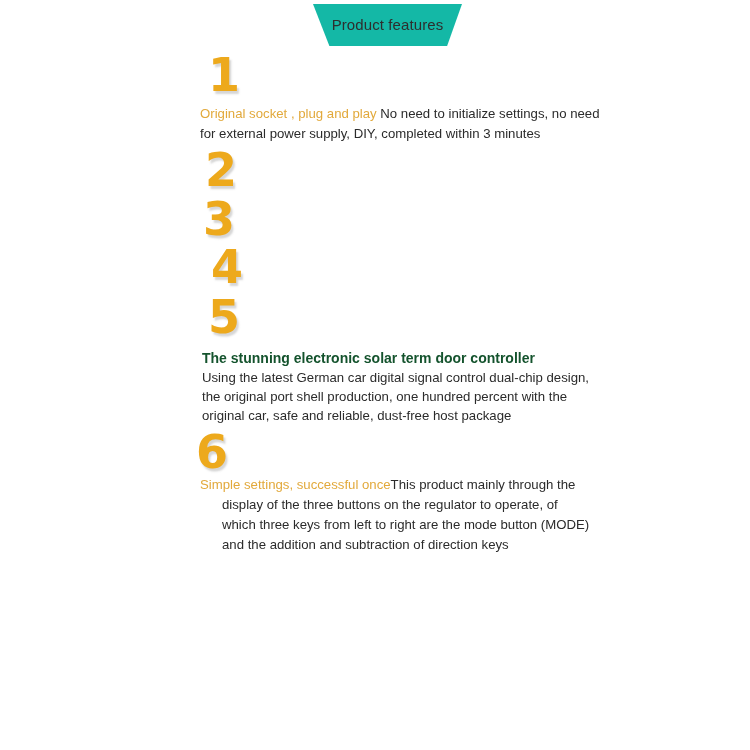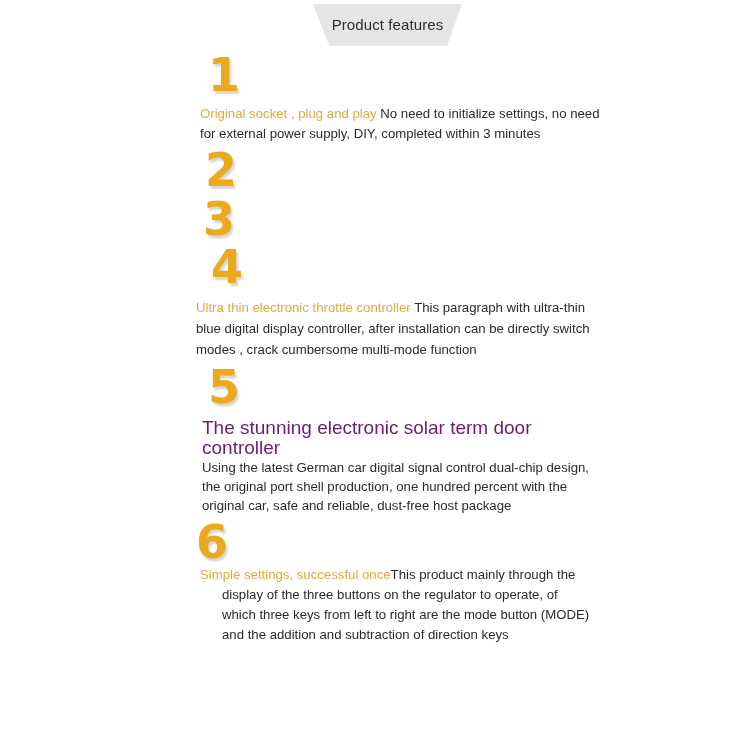--- a/index.html
+++ b/index.html
@@ -22,21 +22,21 @@
     top: 0;
     width: 750px;
     height: 52px;
   }
   .banner {
     position: absolute;
     left: 313px;
     top: 4px;
     width: 149px;
     height: 42px;
-    background: #e5e5e5;
+    background: #14b8a6;
     -webkit-clip-path: polygon(0% 0%, 100% 0%, 90% 100%, 11% 100%);
     clip-path: polygon(0% 0%, 100% 0%, 90% 100%, 11% 100%);
     display: flex;
     align-items: center;
     justify-content: center;
   }
   .banner-label {
     color: #2e2e2e;
     font-size: 15px;
     letter-spacing: 0.1px;
@@ -68,23 +68,24 @@
   .body-text {
     color: #2b2b2b;
     font-size: 13.2px;
     line-height: 19.5px;
   }
   .lead {
     color: #E2A93B;
   }
   .lead-block {
     display: block;
-    color: #701a75;
-    font-size: 19px;
+    color: #14532d;
+    font-size: 14px;
     line-height: 20px;
+    font-weight: bold;
   }
 
   
   #feature-1 { padding: 0 0 0 0; }
   #feature-1 .numeral { margin-left: 208px; }
   #feature-1 .copy { margin: 6px 0 0 200px; width: 400px; }
 
   #feature-2 .numeral { margin-left: 205px; margin-top: 4px; }
   #feature-2 .copy { margin: 6px 0 0 204px; width: 396px; text-indent: -4px; }
 
@@ -123,23 +124,20 @@
   <div class="feature" id="feature-2">
     <span class="numeral">2</span>
   </div>
 
   <div class="feature" id="feature-3">
     <span class="numeral">3</span>
   </div>
 
   <div class="feature" id="feature-4">
     <span class="numeral">4</span>
-    <div class="copy body-text">
-      <span class="lead">Ultra thin electronic throttle controller</span><span> This paragraph with ultra-thin blue digital display controller, after installation can be directly switch modes , crack cumbersome multi-mode function</span>
-    </div>
   </div>
 
   <div class="feature" id="feature-5">
     <span class="numeral">5</span>
     <div class="copy body-text">
       <span class="lead-block">The stunning electronic solar term door controller</span><span>Using the latest German car digital signal control dual-chip design, the original port shell production, one hundred percent with the original car, safe and reliable, dust-free host package</span>
     </div>
   </div>
 
   <div class="feature" id="feature-6">

